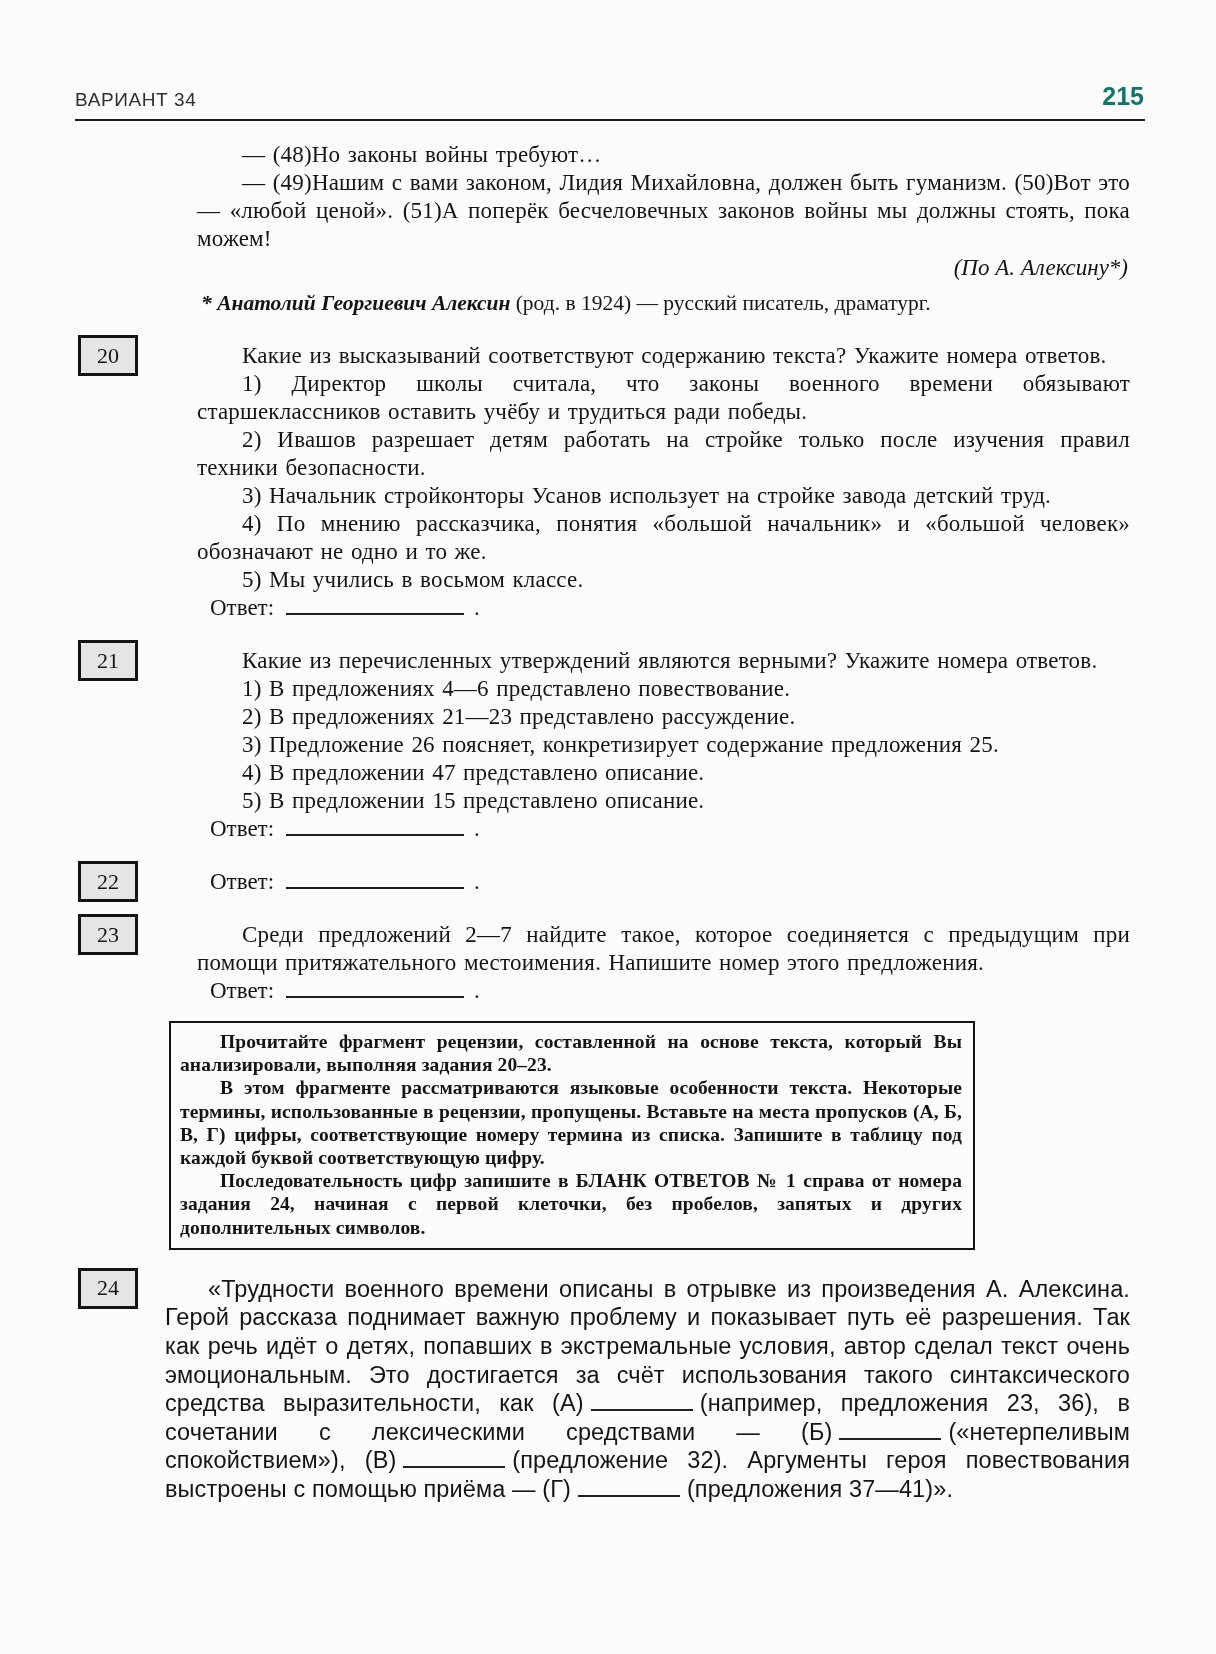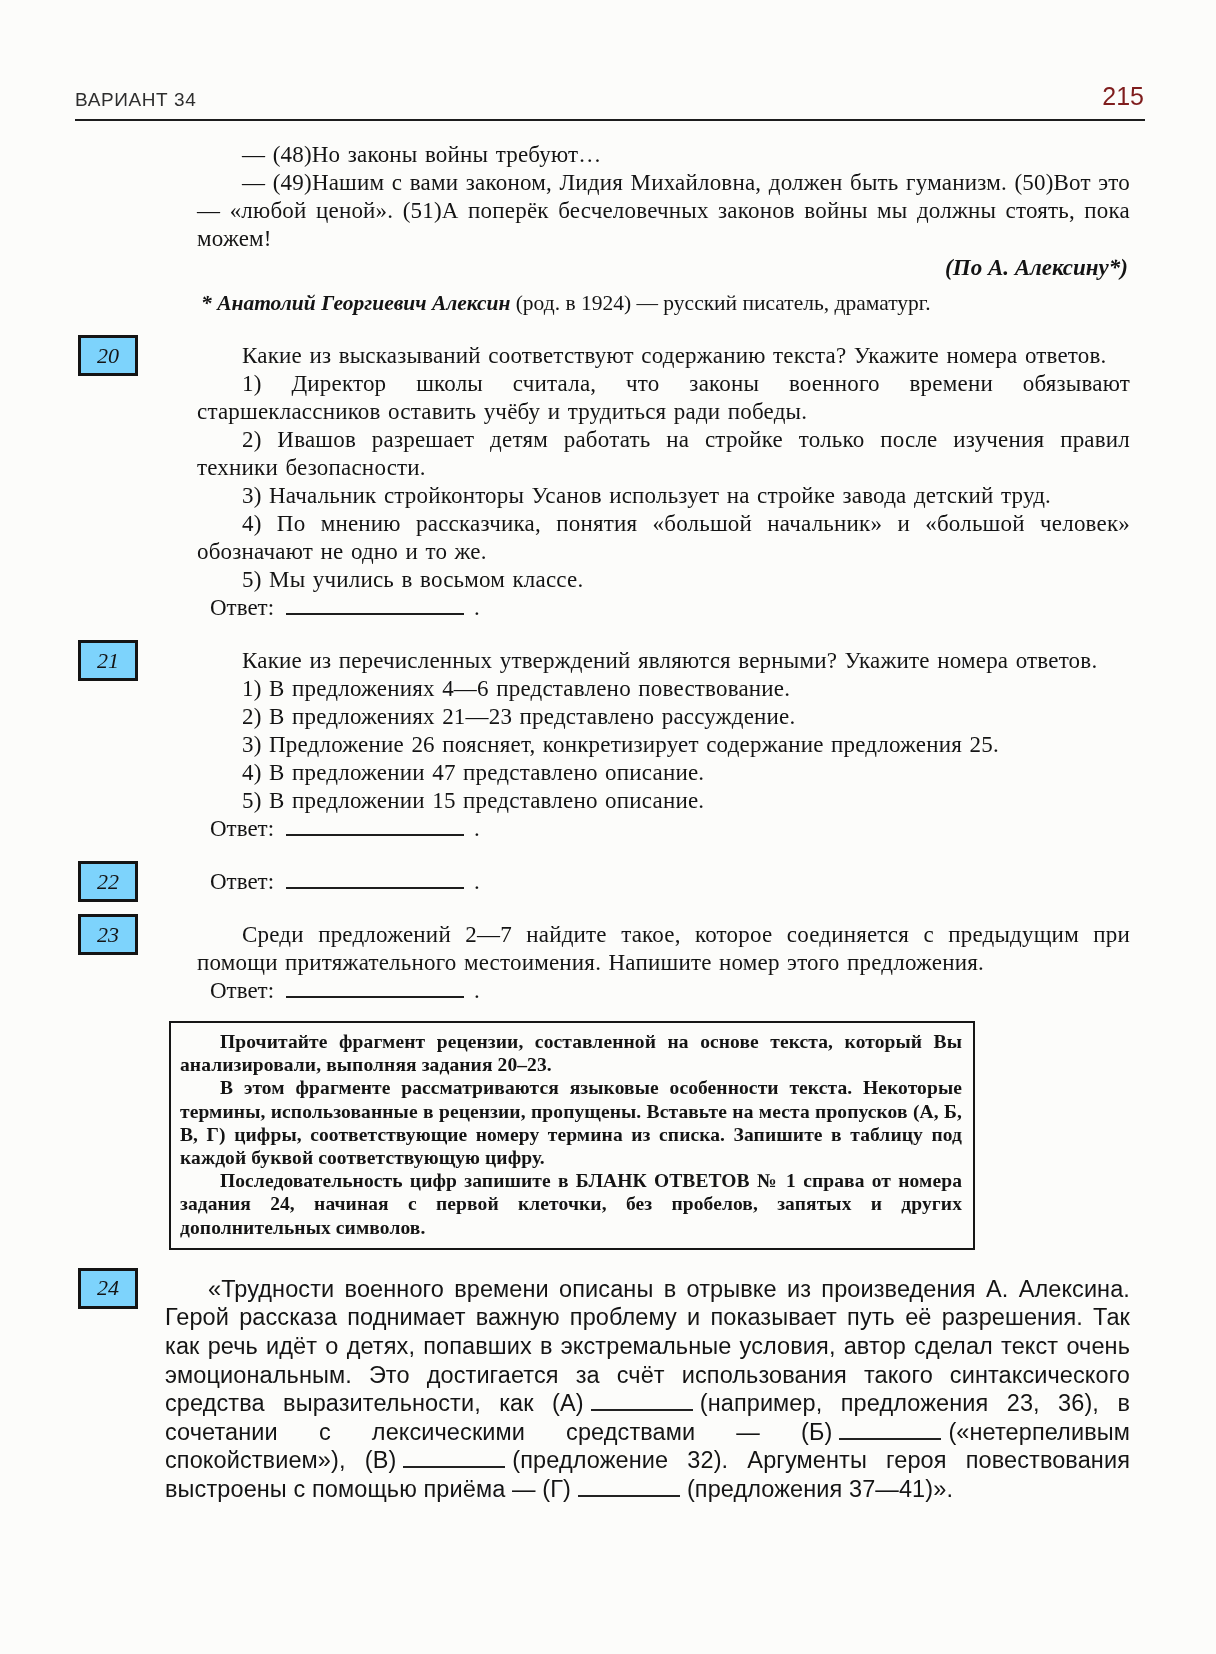--- a/index.html
+++ b/index.html
@@ -12,49 +12,49 @@
     color:#141414;
     overflow:hidden;
     box-sizing:border-box;
   }
   .running-head {
     position:absolute; top:82px; left:75px; right:72px;
     display:flex; justify-content:space-between; align-items:flex-end;
     font-family:"Liberation Sans", sans-serif;
   }
   .variant { font-size:19px; letter-spacing:0.6px; color:#2e2e2e; }
-  .pagenum { font-size:25px; font-weight:normal; color:#7f1d1d; }
+  .pagenum { font-size:25px; font-weight:bold; color:#0f766e; }
   .head-rule {
     position:absolute; top:119px; left:75px; width:1070px; height:2px;
     background:#1d1d1d;
   }
   .content {
     position:absolute; top:141px; left:165px; width:965px;
   }
   p { margin:0; }
   .body {
     font-size:23px; line-height:28px; word-spacing:1.5px; letter-spacing:0.2px;
   }
   .just { text-align:justify; }
   .indent { text-indent:45px;margin-left:32px; }
   .attribution {
-    text-align:right; font-style:italic; font-weight:bold;
+    text-align:right; font-style:italic; font-weight:normal;
     font-size:23px; line-height:30px; padding-right:2px;
   }
   .footnote {
     margin-top:7px; font-size:21.5px; line-height:27px; text-indent:36px;
   }
   .fn-name { font-style:italic; font-weight:bold; }
   .task { position:relative; margin-top:25px; }
   .task-num {
     position:absolute; left:-87px; top:-7px;
     width:54px; height:35px;
-    border:3px solid #141414; background:#7dd3fc;
+    border:3px solid #141414; background:#e5e5e5;
     display:flex; align-items:center; justify-content:center;
-    font-size:22px; line-height:1;font-style:italic;
+    font-size:22px; line-height:1;
   }
   .answer-line { text-indent:45px; font-size:23px; line-height:28px; }
   .blank-line {
     display:inline-block; width:178px; height:13px;
     border-bottom:2px solid #1d1d1d;
     margin:0 10px 0 12px;
   }
   .review-box {
     box-sizing:border-box;
     margin:16px 0 0 4px; width:806px;

